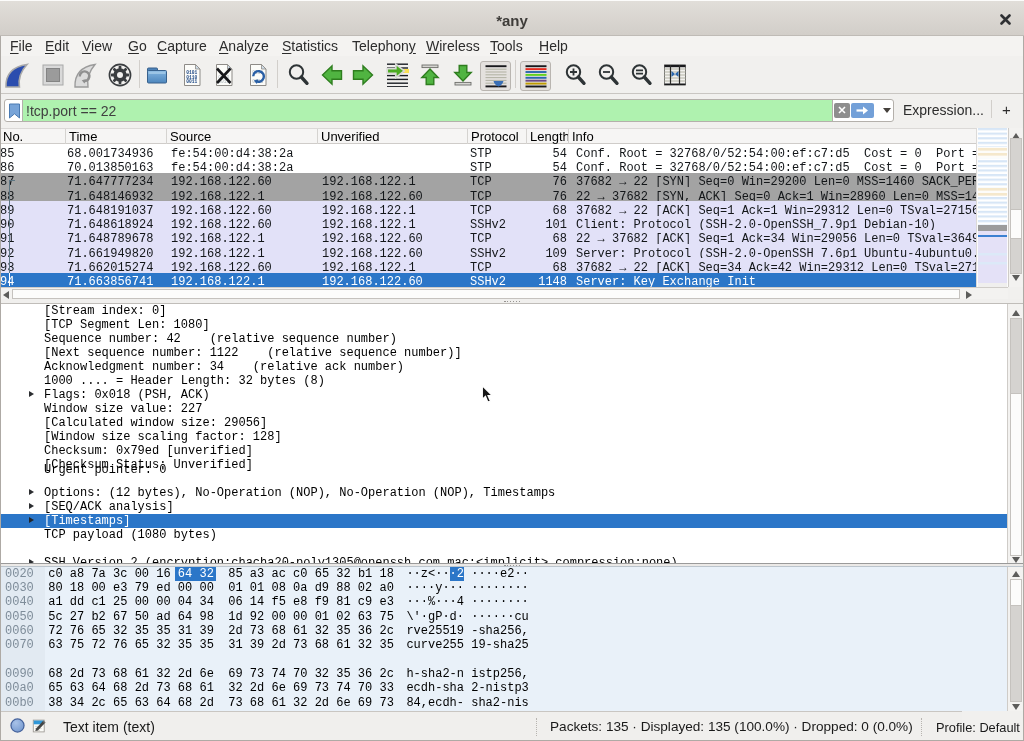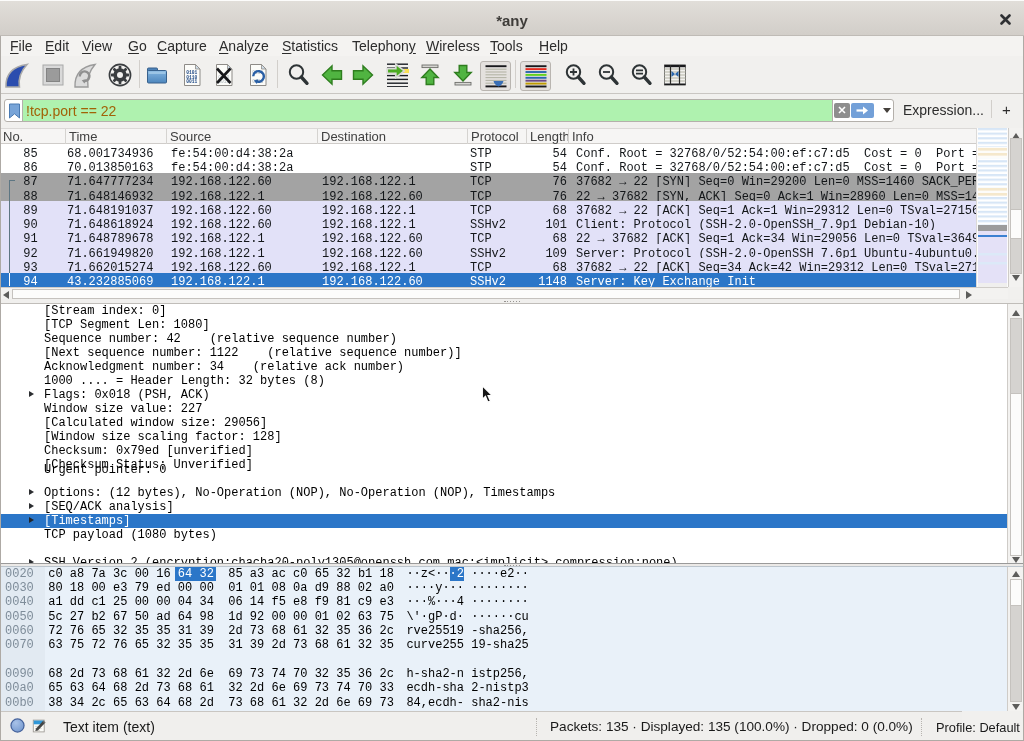--- a/index.html
+++ b/index.html
@@ -24,35 +24,35 @@
 
 #toolbar { left:0; top:56px; width:1024px; height:38px; background:#f1f0ee; border-bottom:1px solid #c9c6c2; }
 .tbtn { position:absolute; top:7px; width:24px; height:24px; }
 .tsep { position:absolute; top:4px; width:1px; height:28px; background:#d2cfcb; }
 .pressed { background:#e4e1de; border:1px solid #b9b5b0; border-radius:3px; }
 
 
 #filterbar { left:0; top:95px; width:1024px; height:33px; background:#f1f0ee; }
 #fwrap { left:4px; top:4px; width:890px; height:23px; background:#fff; border:1px solid #b4b0ab; border-radius:3px; }
 #fgreen { left:17px; top:0px; width:811px; height:21px; background:#aff2af; border-right:1px solid #b4b0ab; border-left:1px solid #b4b0ab; }
-#ftext { left:21px; top:3px; font-size:14px; color:#a16207; }
+#ftext { left:21px; top:3px; font-size:14px; color:#404040; }
 #fx { left:829px; top:3px; width:16px; height:15px; background:#8e8e8e; border-radius:2px; color:#fff; font-size:11px; text-align:center; line-height:15px; }
 #fgo { left:846px; top:3px; width:23px; height:15px; background:#73a0d8; border-radius:2px; color:#fff; text-align:center; line-height:14px; font-size:11px; }
 #fdrop { left:878px; top:8px; width:0; height:0; border-left:4px solid transparent; border-right:4px solid transparent; border-top:5px solid #44403b; }
 #fexpr { left:903px; top:7px; font-size:14px; color:#2c2c2c; }
 #fsep2 { left:991px; top:5px; width:1px; height:18px; background:#d2cfcb; }
 #fplus { left:1002px; top:6px; font-size:15px; color:#2c2c2c; }
 
 
 #plist { left:0; top:128px; width:1024px; height:173px; background:#fff; white-space:normal; }
-#phead { position:absolute; left:0; top:0; width:1008px; height:16px; font-family:"Liberation Sans", sans-serif; background:#f6f5f4; border-top:1px solid #dbd9d7; border-bottom:1px solid #cfccc9; font-size:13px; color:#404040; }
+#phead { position:absolute; left:0; top:0; width:1008px; height:16px; font-family:"Liberation Sans", sans-serif; background:#f6f5f4; border-top:1px solid #dbd9d7; border-bottom:1px solid #cfccc9; font-size:13px; color:#000000; }
 #phead div { position:absolute; top:0px; height:15px; border-right:1px solid #d5d3d0; padding:0 0 0 3px; line-height:15px; overflow:hidden; }
 .prow { position:absolute; left:0; width:976px; height:14.25px; line-height:14.25px; color:#131619; }
 .prow span { position:absolute; top:2.6px; line-height:normal; white-space:pre; }
-.c-no { left:0; width:61px; text-align:center; }
+.c-no { left:0; width:61px; text-align:left; }
 .c-time { left:67px; }
 .c-src { left:171px; }
 .c-dst { left:322px; }
 .c-proto { left:470px; }
 .c-len { left:500px; width:67px; text-align:right; }
 .c-info { left:576px; width:400px; overflow:hidden; }
 .r-gray { background:#a3a3a3; }
 .r-lav { background:#e2e1f8; }
 .r-sel { background:#2b76c8; color:#fff; }
 
@@ -297,21 +297,21 @@
     </div>
     <div id="fexpr" class="abs">Expression...</div>
     <div id="fsep2" class="abs"></div>
     <div id="fplus" class="abs">+</div>
   </div>
   <div id="plist" class="abs mono">
     <div id="phead">
       <div style="left:0;width:66px">No.</div>
       <div style="left:66px;width:101px">Time</div>
       <div style="left:167px;width:151px">Source</div>
-      <div style="left:318px;width:150px">Destination</div>
+      <div style="left:318px;width:150px">Unverified</div>
       <div style="left:468px;width:59px">Protocol</div>
       <div style="left:527px;width:42px">Length</div>
       <div style="left:569px;width:439px;border-right:none">Info</div>
     </div>
     <div class="prow" style="top:16.4px">
         <span class="c-no">85</span>
         <span class="c-time">68.001734936</span>
         <span class="c-src">fe:54:00:d4:38:2a</span>
         <span class="c-proto">STP</span>
         <span class="c-len">54</span>
@@ -383,21 +383,21 @@
         <span class="c-no">93</span>
         <span class="c-time">71.662015274</span>
         <span class="c-src">192.168.122.60</span>
         <span class="c-dst">192.168.122.1</span>
         <span class="c-proto">TCP</span>
         <span class="c-len">68</span>
         <span class="c-info">37682 → 22 [ACK] Seq=34 Ack=42 Win=29312 Len=0 TSval=2715664277 TSecr=3649495152</span>
       </div>
     <div class="prow r-sel" style="top:144.65px">
         <span class="c-no">94</span>
-        <span class="c-time">43.232885069</span>
+        <span class="c-time">71.663856741</span>
         <span class="c-src">192.168.122.1</span>
         <span class="c-dst">192.168.122.60</span>
         <span class="c-proto">SSHv2</span>
         <span class="c-len">1148</span>
         <span class="c-info">Server: Key Exchange Init</span>
       </div>
     <div class="abs" style="left:9px;top:52px;width:6px;height:1px;background:#5d7683"></div>
     <div class="abs" style="left:9px;top:52px;width:1px;height:92.65px;background:#5d7683"></div>
     <div class="abs" style="left:9px;top:144.65px;width:1px;height:13px;background:#fff"></div>
     <svg id="pminimap" class="abs" viewBox="0 0 32 173" preserveAspectRatio="none">

